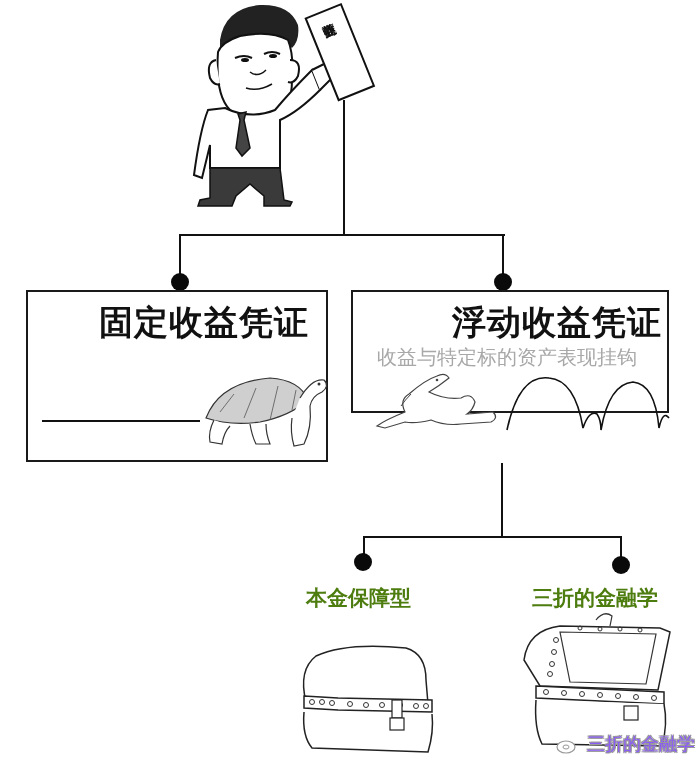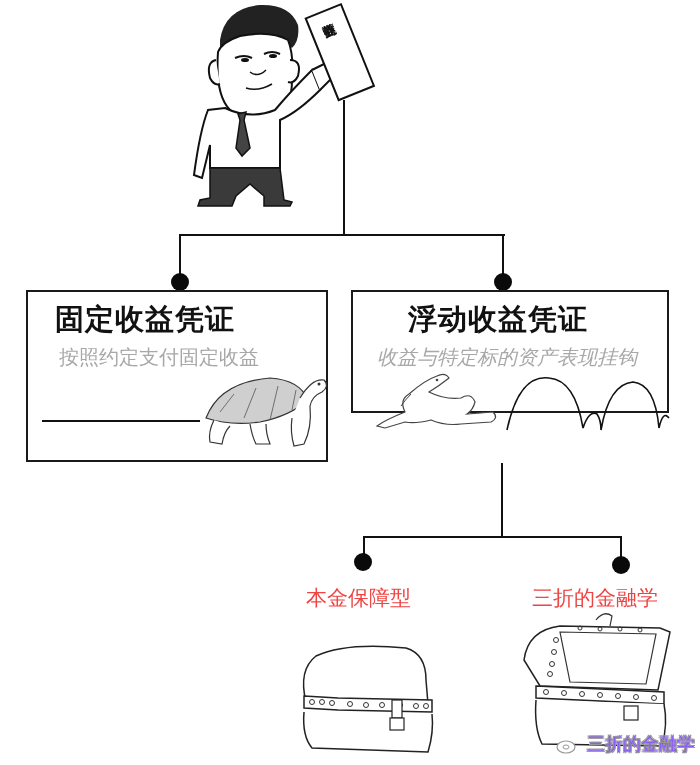--- a/index.html
+++ b/index.html
@@ -1,23 +1,23 @@
 <!DOCTYPE html>
 <html><head>
 <meta charset="utf-8">
 <style>
   html,body{margin:0;padding:0;background:#fff;}
   body{width:700px;height:765px;position:relative;overflow:hidden;font-family:"DejaVu Sans",sans-serif;}
   .abs{position:absolute;}
   .line{position:absolute;background:#111;}
   .dot{position:absolute;width:18px;height:18px;border-radius:50%;background:#0a0a0a;}
   .box{position:absolute;border:2px solid #1a1a1a;background:#fff;box-sizing:border-box;}
-  .box-title{position:absolute;font-weight:bold;color:#111;font-size:29px;letter-spacing:1px;white-space:nowrap;}
+  .box-title{position:absolute;font-weight:bold;color:#111;font-size:34px;letter-spacing:1px;white-space:nowrap;margin-left:44px;}
   .box-sub{position:absolute;color:#a8a8a8;font-size:20px;white-space:nowrap;}
-  .leaf-label{position:absolute;font-weight:normal;color:#ef4444;font-size:21px;white-space:nowrap;}
+  .leaf-label{position:absolute;font-weight:bold;color:#4d7c0f;font-size:21px;white-space:nowrap;}
   .watermark{position:absolute;color:#8b5cf6;font-size:18px;white-space:nowrap;
     text-shadow:-1px -1px 0 #999,1px -1px 0 #999,-1px 1px 0 #999,1px 1px 0 #999;}
   svg{position:absolute;overflow:visible;}
 </style>
 </head>
 <body>
 
 <div class="abs" style="left:180px;top:0;width:200px;height:215px;">
   <svg width="200" height="215" viewBox="0 0 200 215" style="left:0;top:0;">
 
@@ -53,35 +53,34 @@
 
 <div class="line" style="left:343px;top:100px;width:2px;height:136px;"></div>
 <div class="line" style="left:179px;top:234px;width:326px;height:2px;"></div>
 <div class="line" style="left:179px;top:234px;width:2px;height:42px;"></div>
 <div class="line" style="left:502px;top:234px;width:2px;height:42px;"></div>
 <div class="dot" style="left:171px;top:273px;"></div>
 <div class="dot" style="left:494px;top:273px;"></div>
 
 <div class="box" style="left:26px;top:290px;width:302px;height:172px;">
   <div class="box-title" style="left:27px;top:8px;">固定收益凭证</div>
-  <div class="box-sub" style="left:31px;top:52px;">按照约定支付固定收益</div>
   <div class="line" style="left:14px;top:128px;width:158px;height:2px;"></div>
   <svg width="130" height="90" viewBox="0 0 130 90" style="left:172px;top:80px;">
     <path d="M6 46 Q20 10 70 6 Q100 8 108 28 Q90 44 60 50 Q30 54 6 46 Z" fill="#cfcfcf" stroke="#333" stroke-width="1.2"></path>
     <path d="M20 40 L34 22 M44 46 L56 16 M70 48 L78 14 M92 38 L96 18" stroke="#555" stroke-width="0.8" fill="none"></path>
     <path d="M100 26 Q112 6 124 8 Q130 14 122 20 Q112 24 110 34 Q112 56 104 72 L94 74 Q90 60 92 46" fill="#fff" stroke="#333" stroke-width="1.2"></path>
     <path d="M14 48 Q8 60 10 70 L22 72 Q24 60 30 54" fill="#fff" stroke="#333" stroke-width="1.2"></path>
     <path d="M50 52 Q52 64 56 72 L70 72 Q66 62 66 52" fill="#fff" stroke="#333" stroke-width="1.2"></path>
     <circle cx="119" cy="12" r="1.5" fill="#333"></circle>
   </svg>
 </div>
 
 <div class="box" style="left:351px;top:290px;width:318px;height:123px;">
   <div class="box-title" style="left:55px;top:8px;">浮动收益凭证</div>
-  <div class="box-sub" style="left:24px;top:52px;font-style:italic;">收益与特定标的资产表现挂钩</div>
+  <div class="box-sub" style="left:24px;top:52px;">收益与特定标的资产表现挂钩</div>
   <svg width="125" height="65" viewBox="0 0 125 65" style="left:22px;top:78px;">
     <path d="M2 56 Q10 50 30 42 Q24 30 34 24 Q50 10 62 6 Q70 2 74 8 Q64 16 54 22 Q70 30 86 28 Q96 22 100 32 Q98 40 92 44 L118 42 Q124 48 116 52 L86 54 Q70 56 56 50 Q40 54 30 52 L10 58 Z" fill="#fff" stroke="#444" stroke-width="1.2"></path>
     <path d="M36 24 Q30 30 26 36" fill="none" stroke="#444" stroke-width="1"></path>
     <circle cx="62" cy="10" r="1.3" fill="#444"></circle>
   </svg>
   <svg width="165" height="60" viewBox="0 0 165 60" style="left:152px;top:82px;">
     <path d="M2 56 Q14 0 44 4 Q70 6 78 54 Q84 36 92 40 Q96 46 96 56 Q104 10 128 8 Q150 10 154 54 Q158 36 164 44" fill="none" stroke="#111" stroke-width="1.6"></path>
   </svg>
 </div>
 

